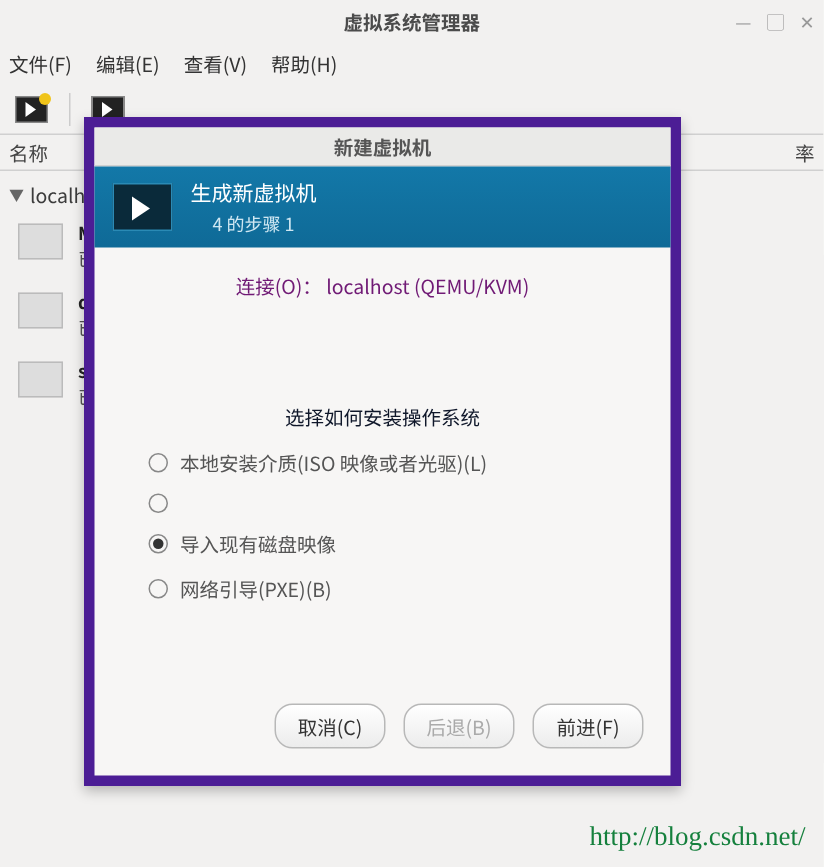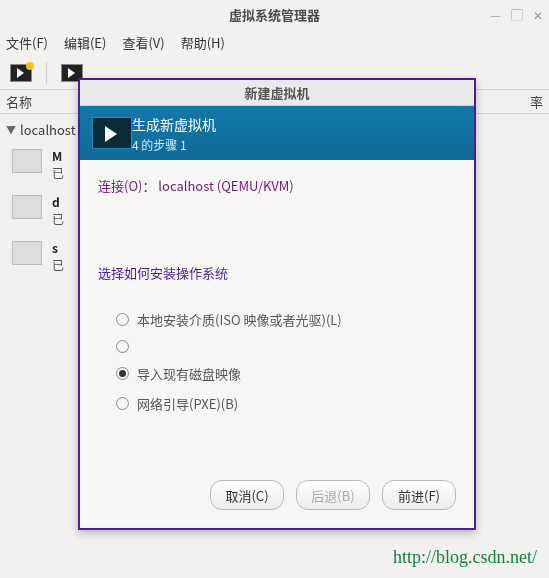--- a/index.html
+++ b/index.html
@@ -28,31 +28,31 @@
     
     .vmlist { padding: 4px 0; }
     .host-row { display: flex; align-items: center; gap: 4px; padding: 2px 6px; font-size: 13px; }
     .host-row .tri { font-size: 10px; color: #666; }
     .vm-row { display: flex; align-items: flex-start; gap: 10px; padding: 6px 12px; }
     .vm-row .mini-icon { width: 30px; height: 24px; background: #ddd; border: 1px solid #bbb; margin-top: 2px; }
     .vm-row .lines { font-size: 12px; color: #555; }
     .vm-row .lines b { color: #222; }
 
     
-    .modal { position: absolute; left: 78px; top: 78px; width: 398px; background: #f7f6f5; border: 2px solid #4c1d95; box-shadow: 0 3px 8px rgba(0,0,0,0.25); }
+    .modal { position: absolute; left: 56px; top: 78px; width: 398px; background: #f7f6f5; border: 7px solid #4c1d95; box-shadow: 0 3px 8px rgba(0,0,0,0.25); text-align: center; }
     .modal-titlebar { height: 26px; display: flex; align-items: center; justify-content: center; background: #eaeae8; border-bottom: 1px solid #d0d0d0; font-weight: bold; color: #555; }
-    .modal-header { background: linear-gradient(#1378a8, #0f6a97); color: #fff; height: 54px; display: flex; align-items: center; padding: 0 12px; }
+    .modal-header { background: linear-gradient(#1378a8, #0f6a97); color: #fff; height: 54px; display: flex; align-items: center; padding: 0 12px; gap: 12px; }
     .modal-header .big-icon { width: 40px; height: 32px; background: #0a2a3a; border: 1px solid #2a8ab5; position: relative; }
     .modal-header .big-icon::after { content: ""; position: absolute; left: 12px; top: 8px; width: 0; height: 0; border-left: 12px solid #fff; border-top: 8px solid transparent; border-bottom: 8px solid transparent; }
     .modal-header .h-text .t1 { font-size: 14px; }
     .modal-header .h-text .t2 { font-size: 12px; color: #cfe7f2; margin-top: 2px; }
 
     .modal-body { padding: 16px 18px 18px; }
     .body-line { margin-bottom: 34px; color: #701a75; }
-    .section-label { color: #4c1d95; margin-bottom: 28px; }
+    .section-label { color: #0f172a; margin-bottom: 12px; }
     .radio-row { display: flex; align-items: center; gap: 8px; margin-bottom: 11px; padding-left: 18px; color: #555; }
     .radio { width: 13px; height: 13px; border: 1px solid #888; border-radius: 50%; display: inline-flex; align-items: center; justify-content: center; flex-shrink: 0; }
     .radio.checked::after { content: ""; width: 7px; height: 7px; background: #333; border-radius: 50%; }
 
     .modal-footer { display: flex; justify-content: flex-end; gap: 12px; padding: 0 18px 18px; }
     .btn { min-width: 74px; height: 30px; padding: 0 12px; border: 1px solid #b8b8b8; background: linear-gradient(#ffffff,#ececec); border-radius: 12px; font-size: 13px; color: #333; display: flex; align-items: center; justify-content: center; cursor: pointer; }
     .btn.muted { color: #aaa; }
 
     .watermark { position: absolute; right: 12px; bottom: 10px; color: #15803d; font-size: 18px; font-family: Georgia, serif; }
   </style>

